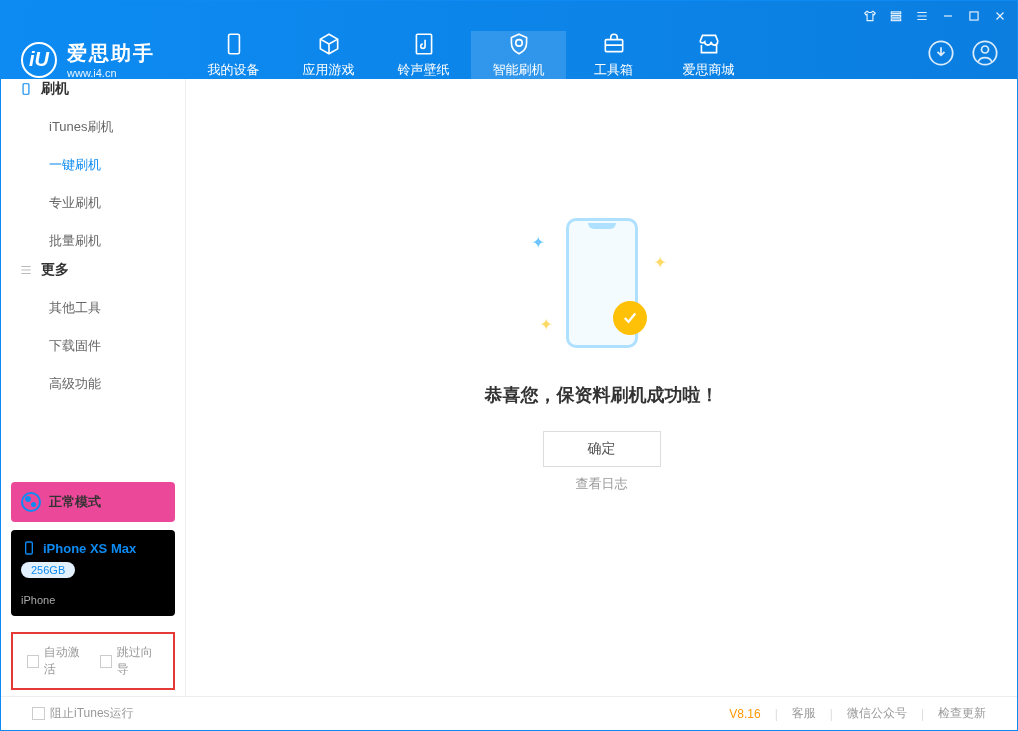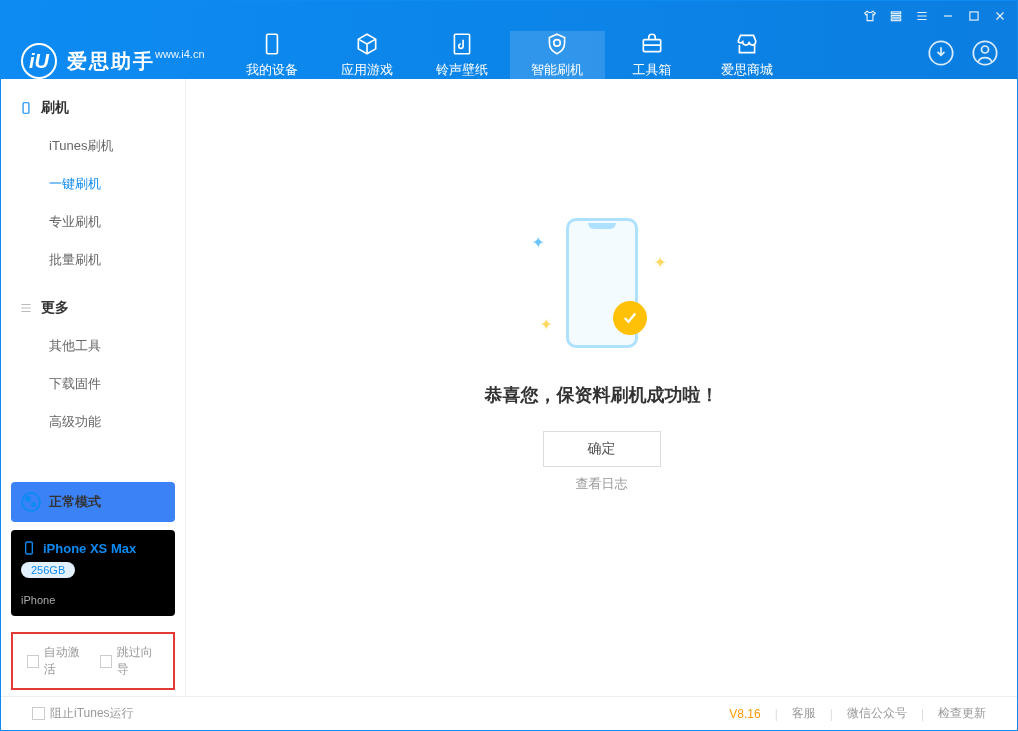--- a/index.html
+++ b/index.html
@@ -1,42 +1,42 @@
 <!DOCTYPE html>
 <html><head>
 <meta charset="utf-8">
 <style>
 *{margin:0;padding:0;box-sizing:border-box;font-family:"Microsoft YaHei","PingFang SC",sans-serif}
 body{background:#f0f0f0;display:flex;justify-content:center;align-items:flex-start;padding:0}
 .window{width:1018px;height:731px;background:#fff;border:1px solid #0d8bf2;position:relative;display:flex;flex-direction:column}
 .titlebar{height:78px;background:linear-gradient(to right,#0d8bf2,#0b7ee0);display:flex;align-items:flex-end;color:#fff;position:relative}
 .logo-area{display:flex;align-items:center;padding:0 20px;min-width:185px}
 .logo-circle{width:36px;height:36px;border:2.5px solid #fff;border-radius:50%;display:flex;align-items:center;justify-content:center;margin-right:10px;font-style:italic;font-weight:bold;font-size:20px}
-.logo-text{display:flex;flex-direction:row}
+.logo-text{display:flex;flex-direction:column}
 .logo-main{font-size:20px;font-weight:bold;letter-spacing:2px}
 .logo-sub{font-size:11px;opacity:.9}
 .nav-tabs{display:flex;align-items:stretch}
 .nav-tab{width:95px;display:flex;flex-direction:column;align-items:center;justify-content:center;cursor:pointer;gap:4px}
 .nav-tab.active{background:rgba(255,255,255,.15)}
 .nav-tab svg{width:26px;height:26px}
 .nav-tab-label{font-size:13px}
 .title-right{position:absolute;top:8px;right:10px;display:flex;gap:12px;align-items:center}
 .title-right svg{width:14px;height:14px;cursor:pointer;opacity:.9}
 .title-bottom-right{position:absolute;bottom:12px;right:18px;display:flex;gap:16px;align-items:center}
 .title-bottom-right svg{width:28px;height:28px;cursor:pointer;opacity:.85}
 .body-area{flex:1;display:flex;overflow:hidden}
 .sidebar{width:185px;border-right:1px solid #eee;display:flex;flex-direction:column;background:#fff}
-.side-group{padding-top:20px}
+.side-group{padding-top:1px}
 .side-group-title{display:flex;align-items:center;gap:8px;padding:0 18px 10px;font-size:14px;color:#333;font-weight:bold}
 .side-group-title svg{width:14px;height:14px}
 .side-item{padding:10px 0 10px 48px;font-size:13px;color:#666;cursor:pointer}
 .side-item.active{color:#0d8bf2}
 .side-spacer{flex:1}
 .device-box{margin:0 10px 8px;padding:10px;border-radius:4px;display:flex;align-items:center;gap:8px;background:#f0f8ff}
-.device-box.normal{background:#3b82f6}
+.device-box.normal{background:#ec4899}
 .mode-icon{width:20px;height:20px;border:2px solid #0d8bf2;border-radius:50%;display:flex;align-items:center;justify-content:center;position:relative}
 .mode-icon::before{content:"";width:6px;height:6px;background:#0d8bf2;border-radius:50%;position:absolute;top:2px;left:2px}
 .mode-icon::after{content:"";width:5px;height:5px;background:#0d8bf2;border-radius:50%;position:absolute;bottom:3px;right:3px}
 .device-status{font-size:13px;color:#333;font-weight:bold}
 .device-info{margin:0 10px 10px;padding:10px;background:#000000;border-radius:4px}
 .device-row1{display:flex;align-items:center;gap:6px}
 .device-row1 svg{width:16px;height:16px}
 .device-name{font-size:13px;color:#0d8bf2;font-weight:bold}
 .device-tag{display:inline-block;margin-top:6px;padding:2px 10px;border-radius:10px;background:#e3f1ff;color:#0d8bf2;font-size:11px}
 .device-type{margin-top:16px;font-size:11px;color:#aaa}

